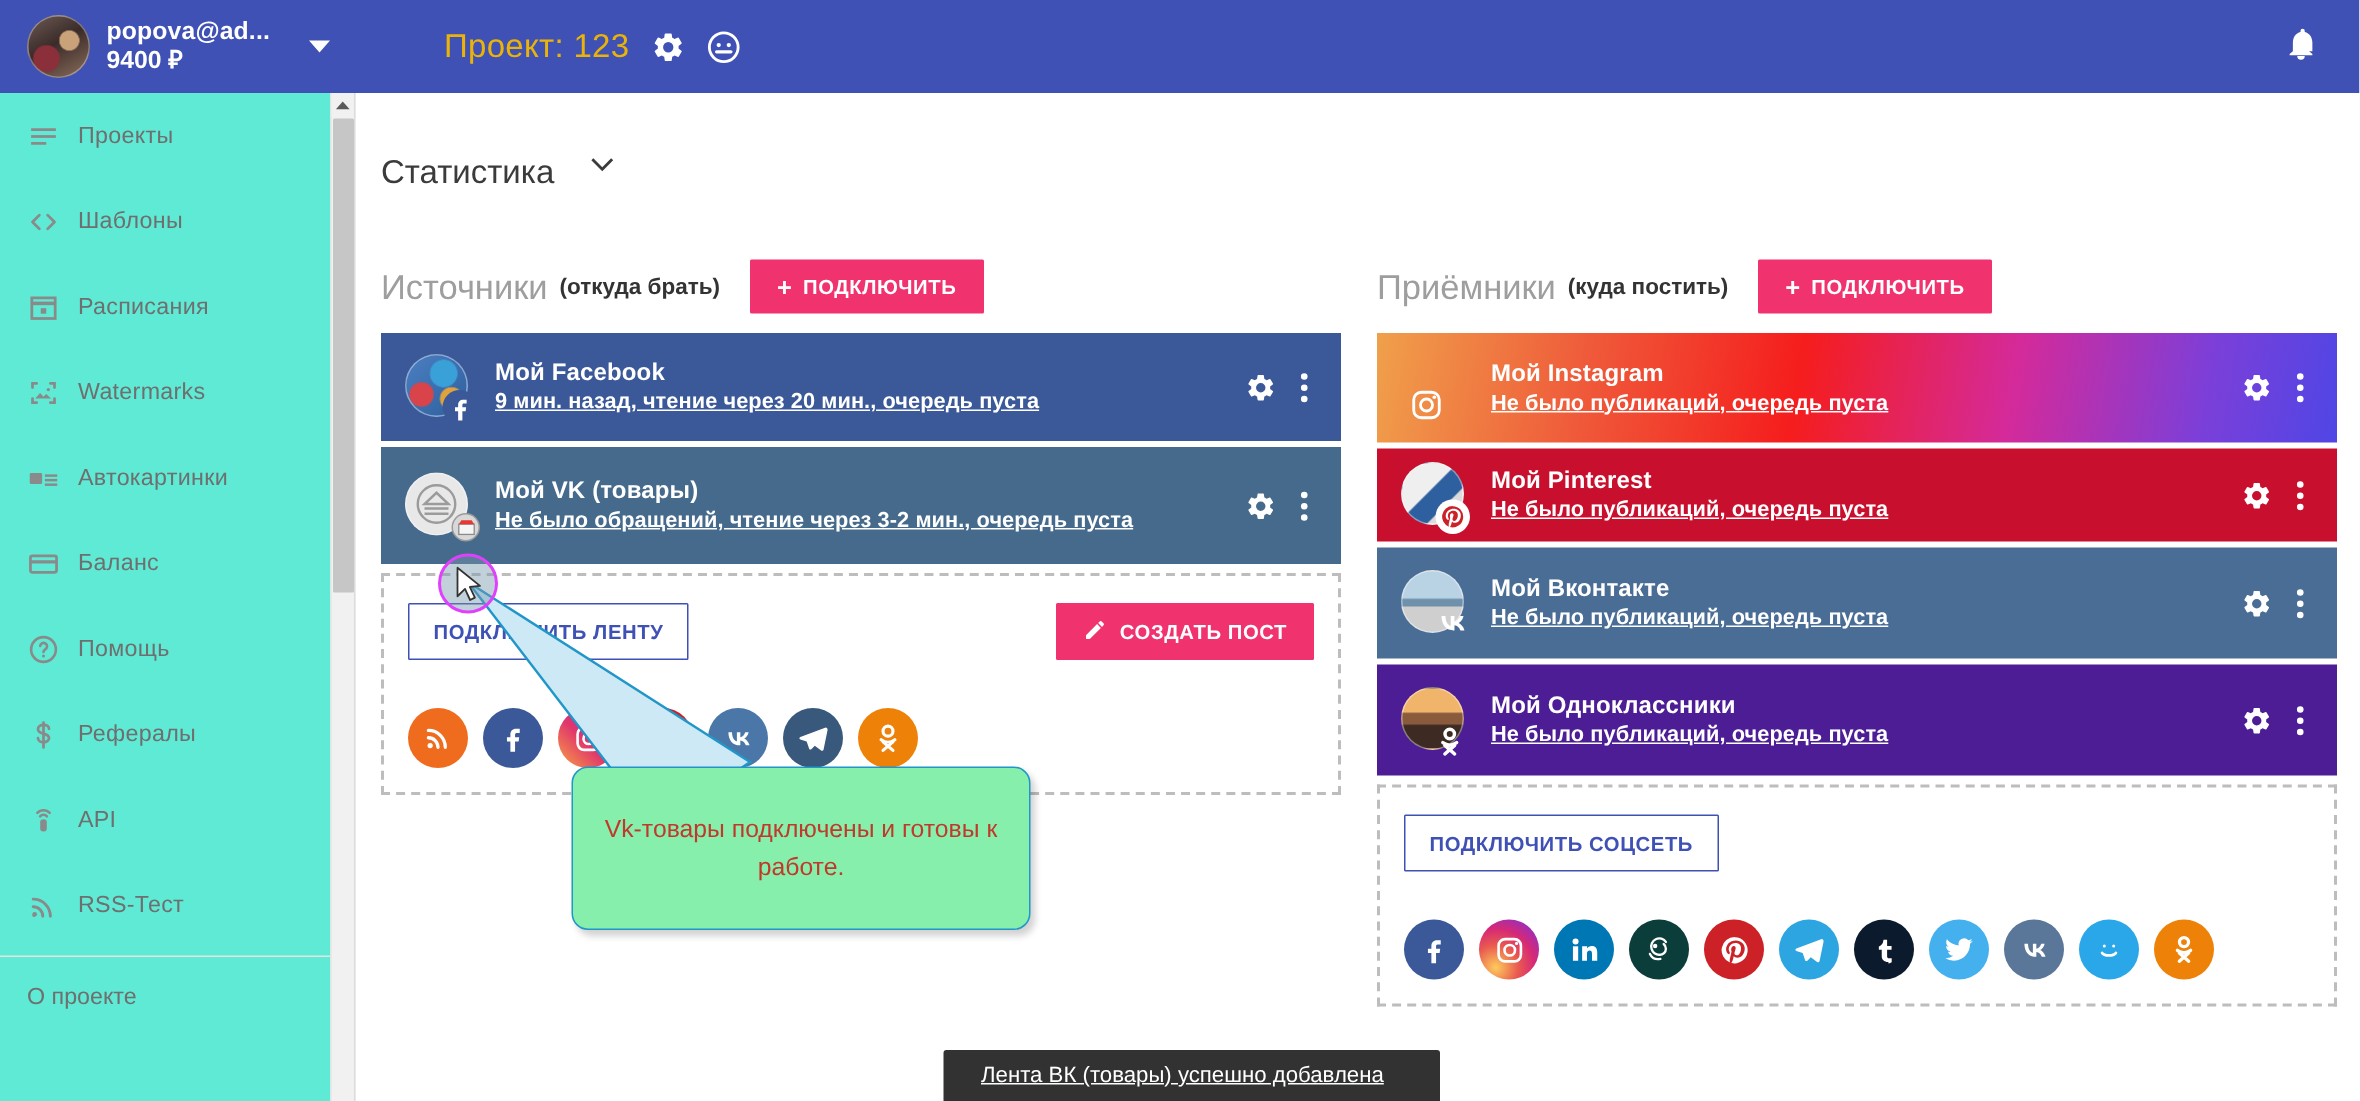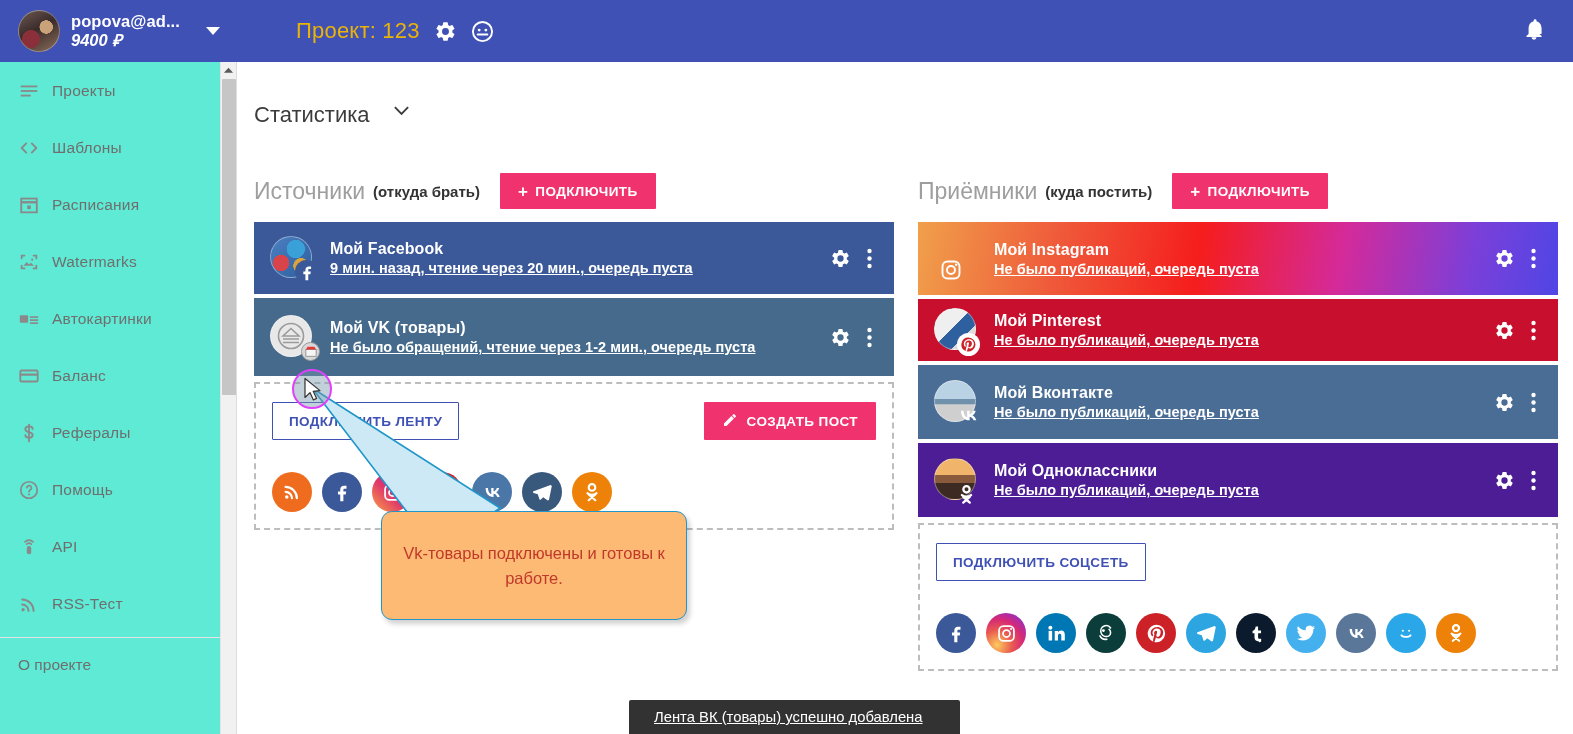--- a/index.html
+++ b/index.html
@@ -19,21 +19,21 @@
   .avatar-img {
     width: 42px; height: 42px; border-radius: 50%;
     background:
       radial-gradient(circle at 30% 70%, #8b2f3a 0 22%, transparent 23%),
       radial-gradient(circle at 68% 40%, #c9a27a 0 18%, transparent 19%),
       linear-gradient(150deg, #6d5a52 0%, #3a2b2a 45%, #8a6d5a 100%);
     border: 1px solid rgba(255,255,255,.35); flex: none;
   }
   .acct-text { margin-left: 11px; color: #fff; line-height: 1.15; }
   .acct-name { font-size: 16.5px; font-weight: bold; letter-spacing: .1px; }
-  .acct-bal  { font-size: 16.5px; font-weight: bold; font-style: italic; }
+  .acct-bal  { font-size: 16.5px; font-weight: bold; }
   .caret-down {
     margin-left: 26px; width: 0; height: 0;
     border-left: 7px solid transparent; border-right: 7px solid transparent;
     border-top: 8px solid #fff; cursor: pointer;
   }
   .proj {
     position: absolute; left: 296px; top: 0; height: 62px;
     display: flex; align-items: center; gap: 14px;
   }
   .proj-title { color: #eab308; font-size: 22px; letter-spacing: .2px; }
@@ -138,21 +138,21 @@
   .soc-row { display: flex; gap: 10px; margin-top: 32px; }
   .soc {
     width: 40px; height: 40px; border-radius: 50%; flex: none; cursor: pointer;
     display: flex; align-items: center; justify-content: center; color: #fff;
   }
 
   
   .callout-svg { position: absolute; left: 0; top: 0; pointer-events: none; }
   .callout-box {
     position: absolute; left: 381px; top: 511px; width: 306px; height: 109px;
-    background: #fdba74; border: 1.5px solid #2196c9; border-radius: 11px;
+    background: #86efac; border: 1.5px solid #2196c9; border-radius: 11px;
     display: flex; align-items: center; justify-content: center; text-align: center;
     box-shadow: 3px 4px 5px rgba(0,0,0,.18);
   }
   .callout-text { color: #c0392b; font-size: 16.5px; line-height: 1.5; padding: 0 16px; }
 
   
   .cursor-ring {
     position: absolute; left: 292px; top: 369px; width: 40px; height: 40px;
     border-radius: 50%; background: rgba(120,150,170,.45);
     border: 2px solid #e040fb; box-sizing: border-box;
@@ -269,37 +269,37 @@
         <svg width="22" height="22" viewBox="0 0 24 24" fill="none" stroke="currentColor" stroke-width="2">
           <rect x="2.5" y="6" width="19" height="12" rx="1.5"></rect>
             <path d="M2.5 10.5h19" stroke-width="2.4"></path>
         </svg>
       </span>
       <span class="side-label">Баланс</span>
     </div>
 
     <div class="side-item">
       <span class="side-ico">
-        <svg width="22" height="22" viewBox="0 0 24 24" fill="none" stroke="currentColor" stroke-width="2" stroke-linecap="round">
-          <path d="M12 3v18"></path>
-            <path d="M16 7.5c0-1.7-1.8-2.8-4-2.8S8 5.8 8 7.8s1.8 2.6 4 3.2 4 1.4 4 3.2-1.8 3-4 3-4-1.2-4-2.9"></path>
-        </svg>
-      </span>
-      <span class="side-label">Рефералы</span>
-    </div>
-
-    <div class="side-item">
-      <span class="side-ico">
         <svg width="22" height="22" viewBox="0 0 24 24" fill="none" stroke="currentColor" stroke-width="1.9">
           <circle cx="12" cy="12" r="9"></circle>
           <path d="M9.6 9.4a2.5 2.5 0 114.4 1.9c-.9.8-2 1.2-2 2.5" stroke-linecap="round"></path>
           <circle cx="12" cy="16.8" r="1.1" fill="currentColor" stroke="none"></circle>
         </svg>
       </span>
       <span class="side-label">Помощь</span>
+    </div>
+
+    <div class="side-item">
+      <span class="side-ico">
+        <svg width="22" height="22" viewBox="0 0 24 24" fill="none" stroke="currentColor" stroke-width="2" stroke-linecap="round">
+          <path d="M12 3v18"></path>
+            <path d="M16 7.5c0-1.7-1.8-2.8-4-2.8S8 5.8 8 7.8s1.8 2.6 4 3.2 4 1.4 4 3.2-1.8 3-4 3-4-1.2-4-2.9"></path>
+        </svg>
+      </span>
+      <span class="side-label">Рефералы</span>
     </div>
 
     <div class="side-item">
       <span class="side-ico">
         <svg width="22" height="22" viewBox="0 0 24 24" fill="none" stroke="currentColor" stroke-width="1.8" stroke-linecap="round">
           <path d="M7.5 6.5a6 6 0 019 0"></path>
             <path d="M9.5 9a3.2 3.2 0 015 0"></path>
           <rect x="9.6" y="11" width="4.8" height="9" rx="2.2" fill="currentColor" stroke="none"></rect>
         </svg>
       </span>
@@ -403,21 +403,21 @@
               </div>
               <div class="badge" style="background:#d8d8d8;right:-6px;bottom:-2px;width:19px;height:19px;border:1px solid #9b9b9b">
                 <svg width="12" height="12" viewBox="0 0 14 14" fill="#e040fb">
                     <rect x="1" y="4" width="12" height="8" fill="#f5f5f5" stroke="#8a8a8a" stroke-width="1"></rect>
                     <path d="M1 4l2-3h8l2 3" fill="#e53935"></path>
                   </svg>
               </div>
             </div>
             <div class="card-text">
               <div class="card-title">Мой VK (товары)</div>
-              <div class="card-sub">Не было обращений, чтение через 1-2 мин., очередь пуста</div>
+              <div class="card-sub">Не было обращений, чтение через 3-2 мин., очередь пуста</div>
             </div>
             <div class="card-actions">
               <span>
                 <svg width="21" height="21" viewBox="0 0 24 24" fill="#fff">
                     <path d="M19.14 12.94a7.07 7.07 0 000-1.88l2.03-1.58a.5.5 0 00.12-.64l-1.92-3.32a.5.5 0 00-.6-.22l-2.39.96a7.03 7.03 0 00-1.63-.94l-.36-2.54a.5.5 0 00-.5-.42h-3.84a.5.5 0 00-.5.42l-.36 2.54c-.59.24-1.13.56-1.63.94l-2.39-.96a.5.5 0 00-.6.22L2.65 8.84a.5.5 0 00.12.64l2.03 1.58a7.07 7.07 0 000 1.88l-2.03 1.58a.5.5 0 00-.12.64l1.92 3.32c.13.22.38.3.6.22l2.39-.96c.5.38 1.04.7 1.63.94l.36 2.54c.4.25.26.42.5.42h3.84c.25 0 .46-.17.5-.42l.36-2.54c.59-.24 1.13-.56 1.63-.94l2.39.96c.22.08.47 0 .6-.22l1.92-3.32a.5.5 0 00-.12-.64l-2.03-1.58zM12 15.6A3.6 3.6 0 1112 8.4a3.6 3.6 0 010 7.2z"></path>
                   </svg>
               </span>
               <span>
                 <svg width="5" height="21" viewBox="0 0 5 21" fill="#fff">
                     <circle cx="2.5" cy="3" r="2.2"></circle>

